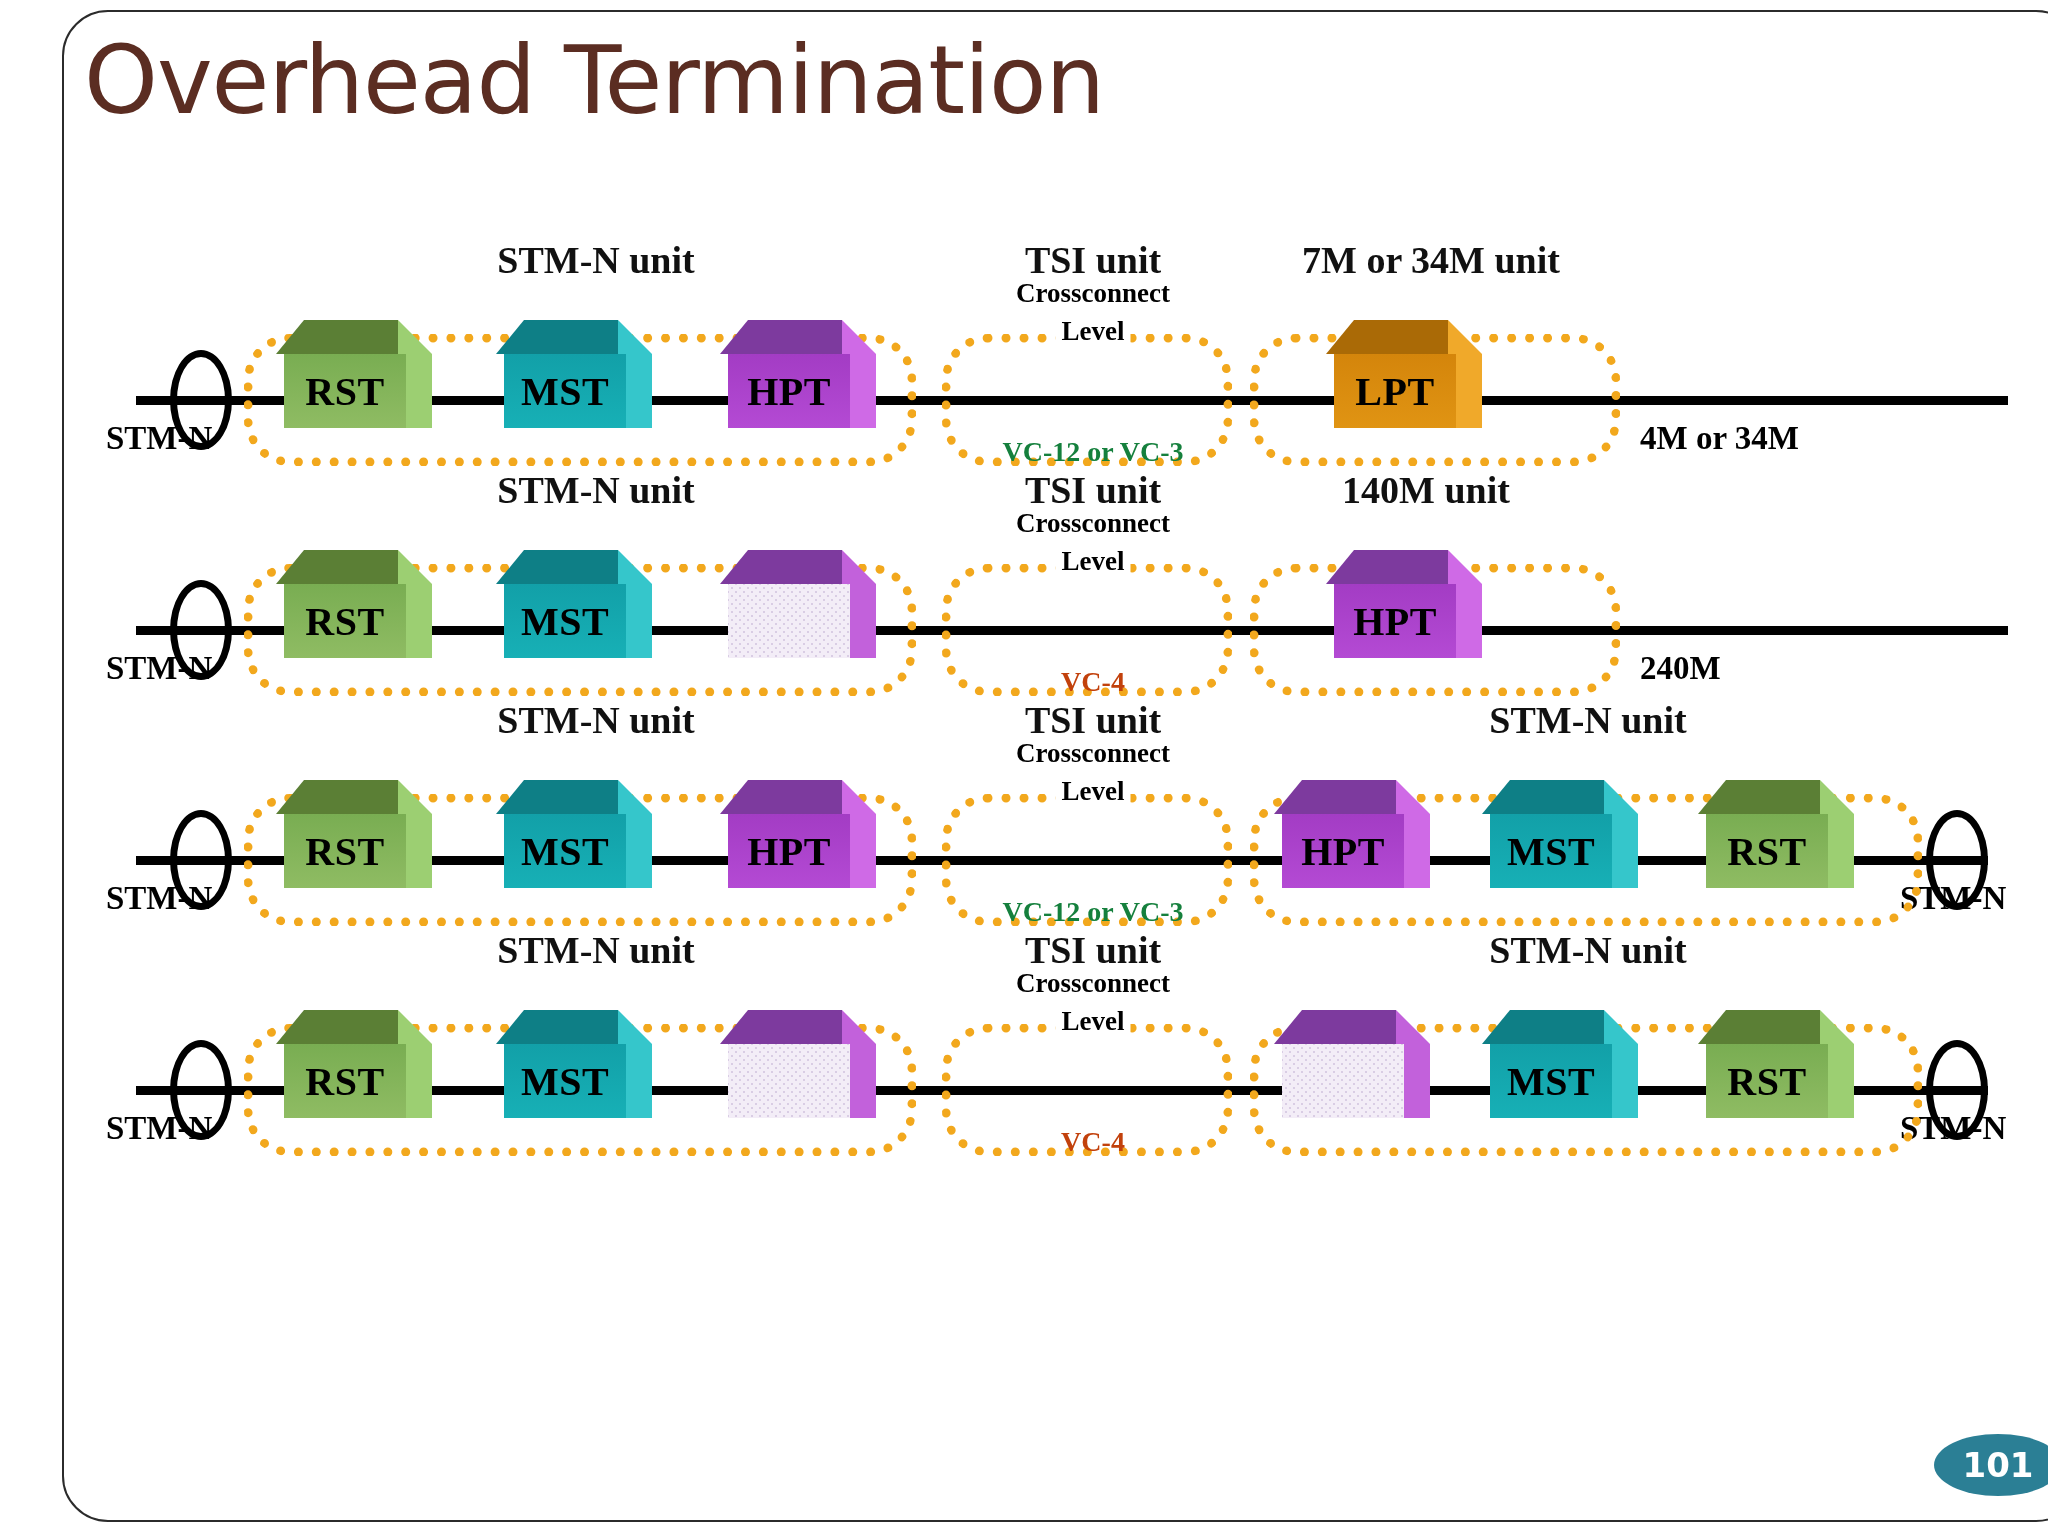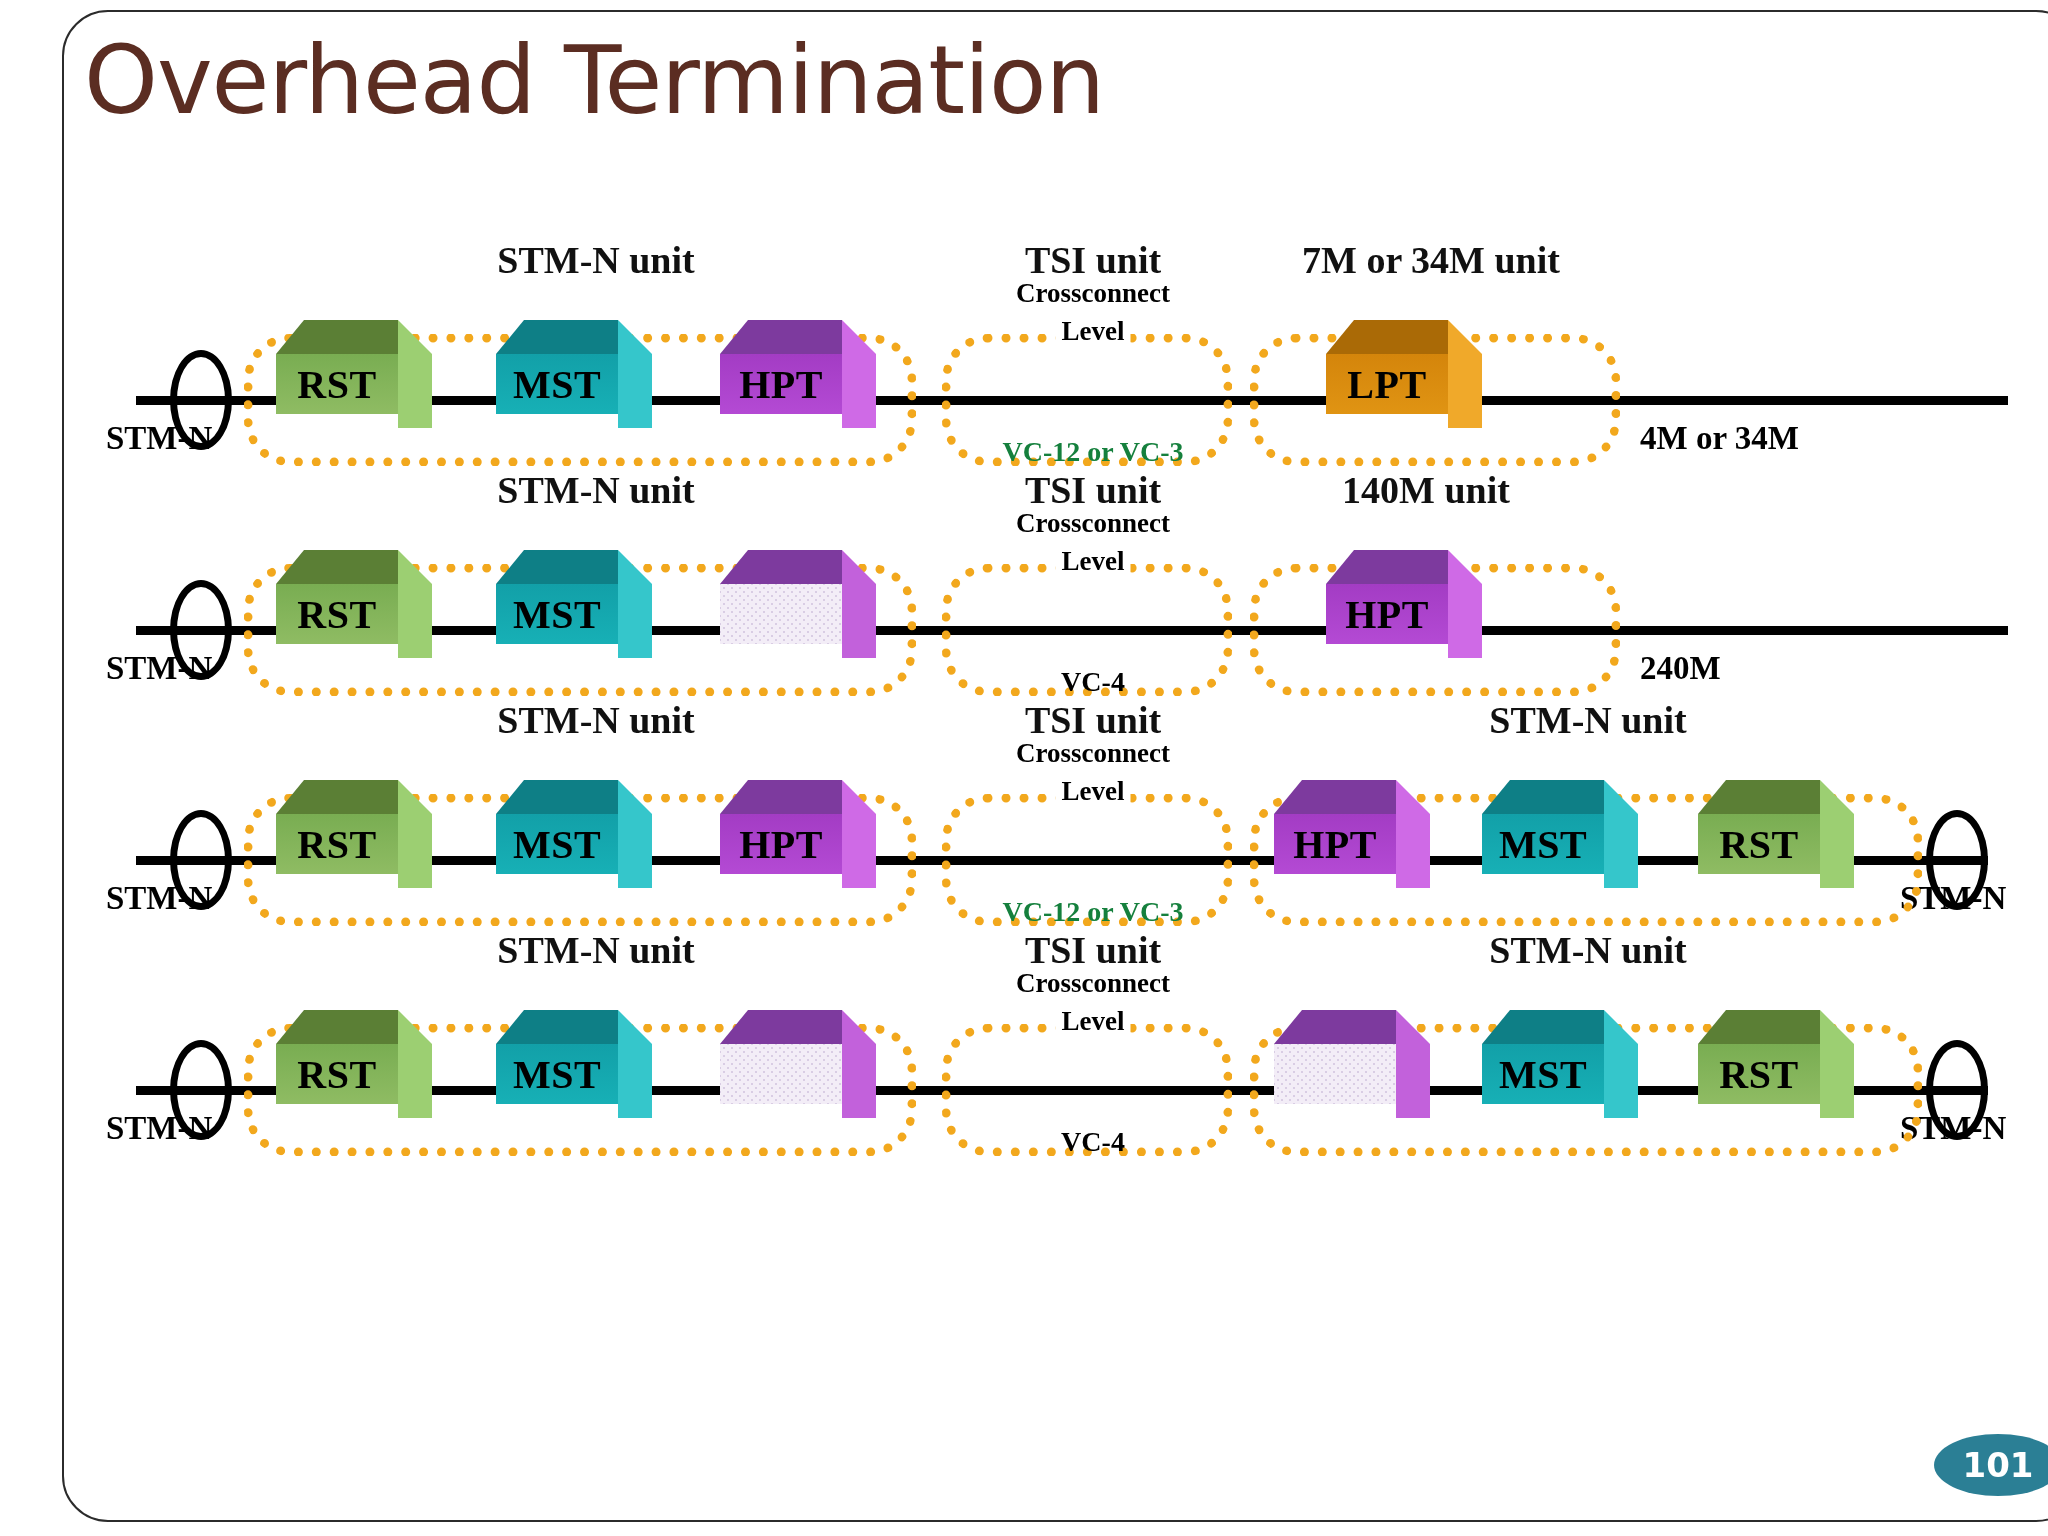--- a/index.html
+++ b/index.html
@@ -92,22 +92,22 @@
   }
 
   
   .cube {
     position: absolute;
     width: 150px;
     height: 78px;
   }
   .cube .face {
     position: absolute;
-    left: 0; top: 34px;
-    width: 122px; height: 60px;
+    left: 8px; top: 34px;
+    width: 122px; height: 74px;
     display: flex;
     align-items: center;
     justify-content: center;
     font-family: "Liberation Serif", serif;
     font-weight: bold;
     font-size: 40px;
     color: #000000;
     letter-spacing: 0.5px;
   }
   .cube .top {
@@ -190,21 +190,21 @@
   }
   .vc-label {
     position: absolute;
     font-family: "Liberation Serif", serif;
     font-weight: bold;
     font-size: 28px;
     white-space: nowrap;
     transform: translateX(-50%);
   }
   .vc-label.orange { color: #15803d; }
-  .vc-label.violet { color: #000000; }
+  .vc-label.violet { color: #c2410c; }
 
   
   #footer-url {
     position: absolute;
     left: 232px;
     top: 1428px;
     font-family: "DejaVu Sans", sans-serif;
     font-size: 36px;
     color: #5b2d22;
     white-space: nowrap;

